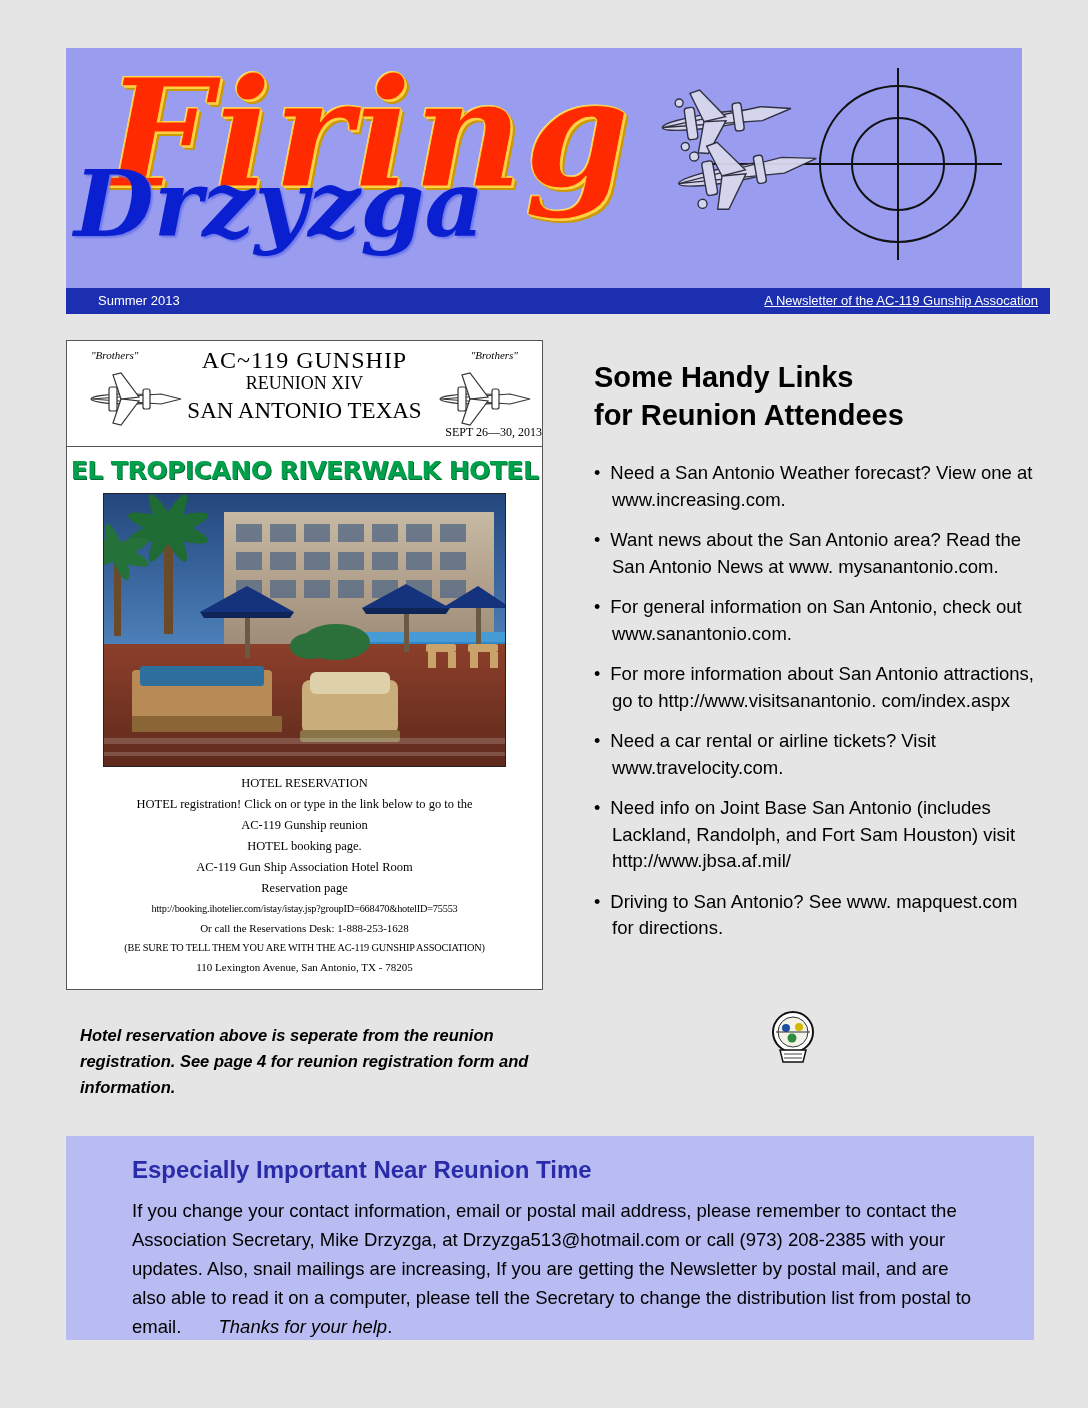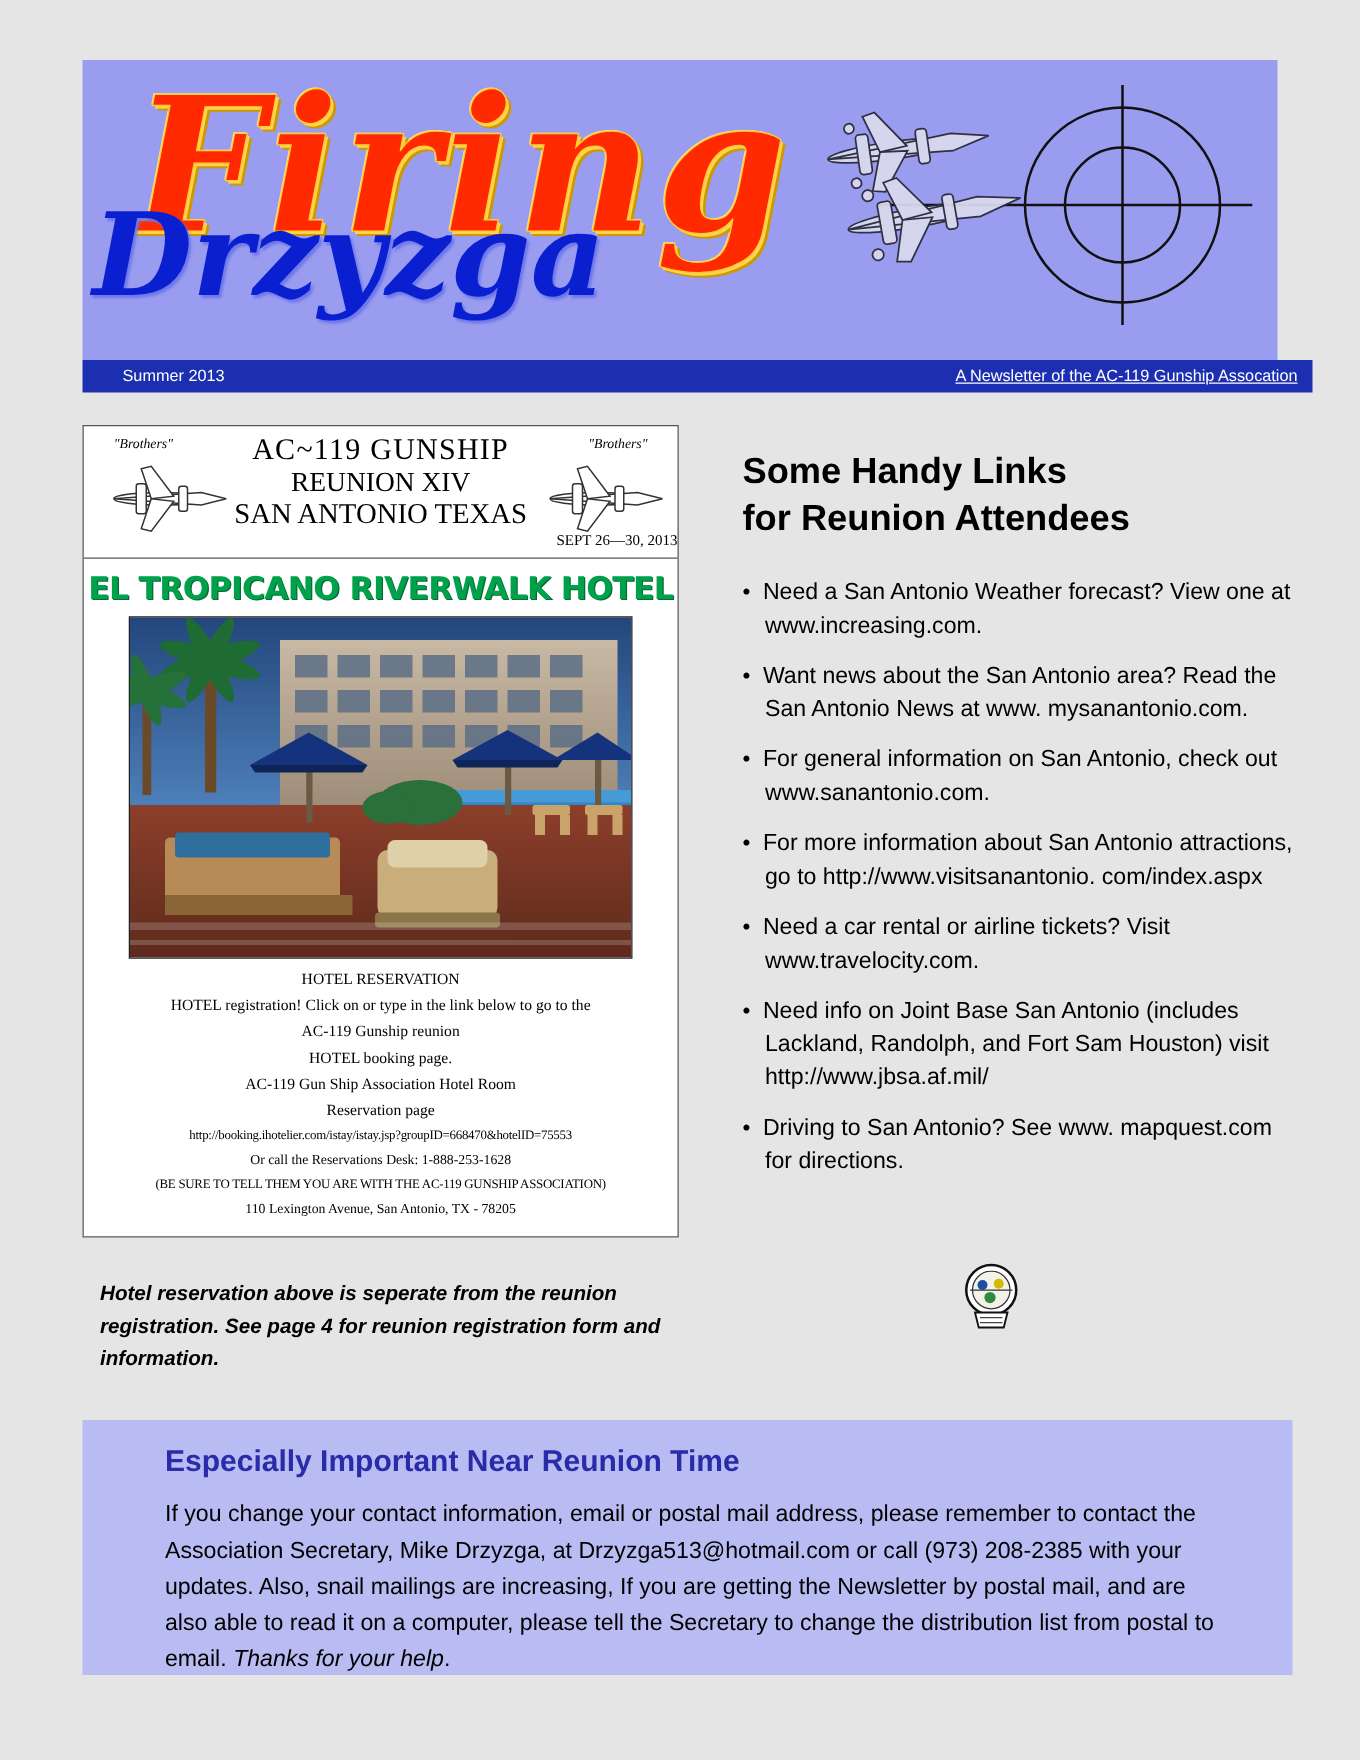--- a/index.html
+++ b/index.html
@@ -135,21 +135,21 @@
     font-size: 24px;
     letter-spacing: 1px;
     color: #000;
   }
   .flyer-head .ft2 {
     position: absolute;
     left: 0; right: 0;
     top: 32px;
     text-align: center;
     font-family: "Liberation Serif", serif;
-    font-size: 22px;
+    font-size: 18px;
     color: #000;
   }
   .flyer-head .ft3 {
     position: absolute;
     left: 0; right: 0;
     top: 57px;
     text-align: center;
     font-family: "Liberation Serif", serif;
     font-size: 23px;
     color: #000;
@@ -301,21 +301,21 @@
   }
   .callout-body {
     position: absolute;
     left: 66px;
     top: 60px;
     width: 840px;
     font-size: 18.5px;
     line-height: 29px;
     color: #000;
   }
-  .callout-body i { font-style: italic; }
+  .callout-body i { font-style: italic; margin-left: 32px; }
 </style>
 </head>
 <body>
 
 <div class="page">
 
   <div class="masthead">
     <div class="masthead-inner">
       <div class="title-firing">Firing</div>
       <div class="title-circle">Drzyzga</div>

